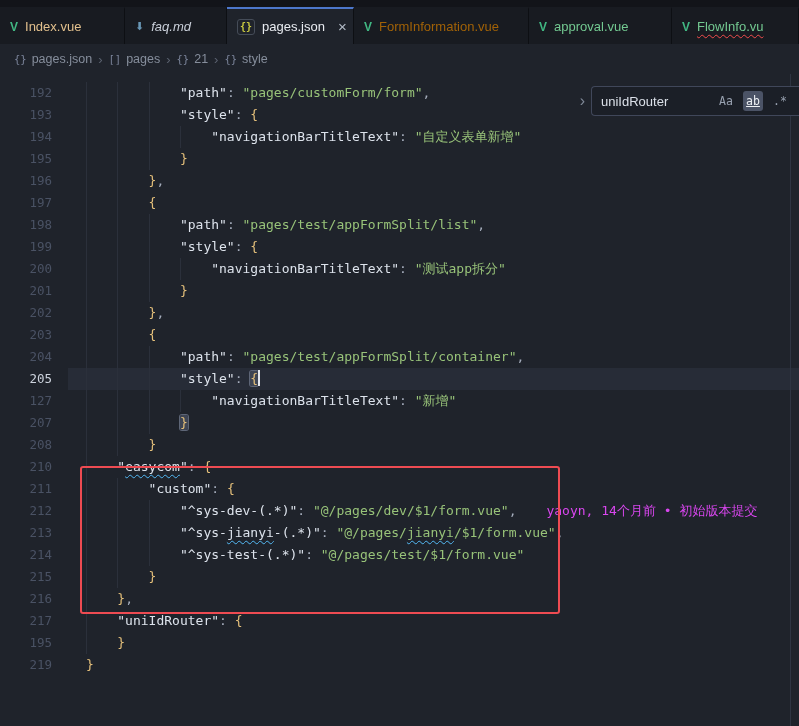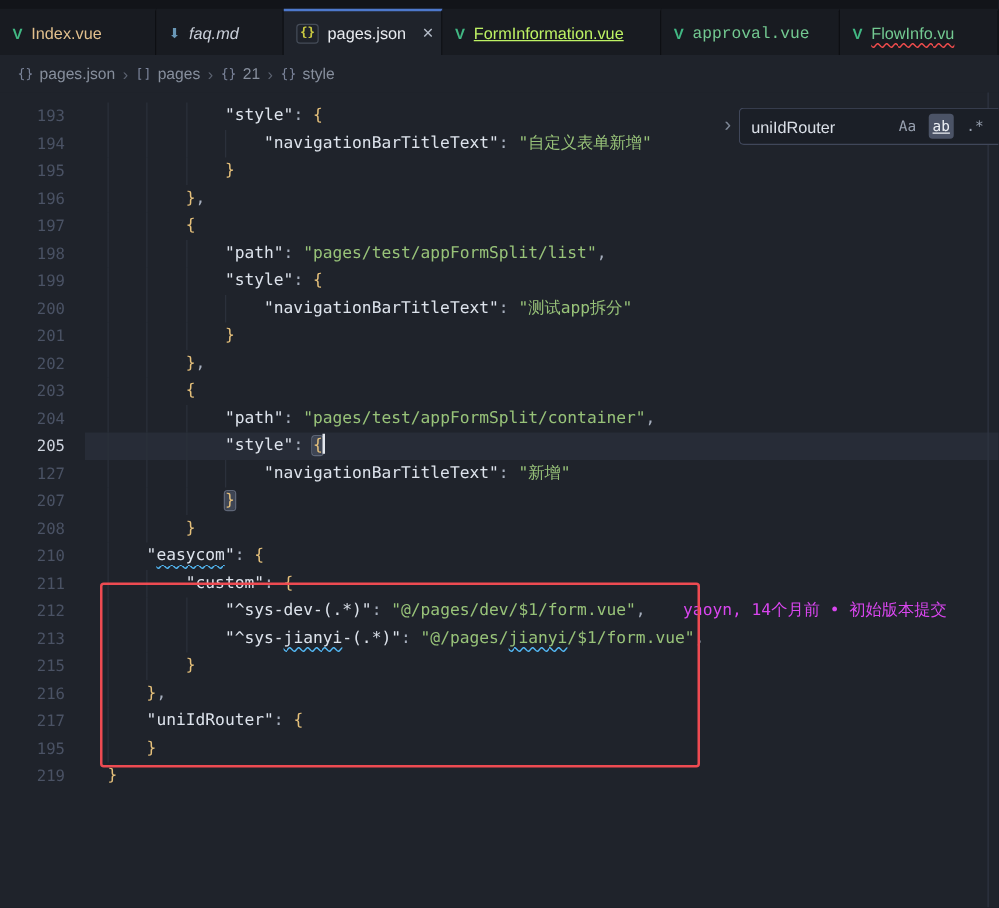--- a/index.html
+++ b/index.html
@@ -86,25 +86,25 @@
         <span class="fi fi-markdown">⬇</span>
         <span class="tab-label italic" style="color: rgb(201, 207, 217);">faq.md</span>
       </div>
       <div class="tab active">
         <span class="fi fi-json">{}</span>
         <span class="tab-label" style="color: rgb(232, 235, 240);">pages.json</span>
         <span class="tab-close">×</span>
       </div>
       <div class="tab">
         <span class="fi fi-vue">V</span>
-        <span class="tab-label" style="color: #bef264; text-decoration: underline;">FormInformation.vue</span>
-      </div>
-      <div class="tab">
-        <span class="fi fi-vue">V</span>
-        <span class="tab-label" style="color: rgb(115, 201, 145); font-family: Liberation Mono, monospace;">approval.vue</span>
+        <span class="tab-label" style="color: #a16207;">FormInformation.vue</span>
+      </div>
+      <div class="tab">
+        <span class="fi fi-vue">V</span>
+        <span class="tab-label" style="color: rgb(115, 201, 145);">approval.vue</span>
       </div>
       <div class="tab">
         <span class="fi fi-vue">V</span>
         <span class="tab-label squiggle-red" style="color: rgb(115, 201, 145);">FlowInfo.vu</span>
       </div>
     </div>
   <div class="breadcrumb">
       <span class="bc-item">
         <span class="bc-icon">{}</span>
         <span>pages.json</span>
@@ -121,20 +121,24 @@
       </span>
       <span class="bc-sep">›</span>
       <span class="bc-item">
         <span class="bc-icon">{}</span>
         <span>style</span>
       </span>
     </div>
   <div class="editor">
     <div>
         <div class="line">
+          <span class="ln">192</span>
+          <span class="code"><span class="guide" style="left: calc(0ch + 18px);"></span><span class="guide" style="left: calc(4ch + 18px);"></span><span class="guide" style="left: calc(8ch + 18px);"></span><span class="body" style="padding-left: 12ch;"><span class="c-k">"path"</span><span class="c-p">: </span><span class="c-s">"pages/customForm/form"</span><span class="c-p">,</span></span></span>
+        </div>
+        <div class="line">
           <span class="ln">193</span>
           <span class="code"><span class="guide" style="left: calc(0ch + 18px);"></span><span class="guide" style="left: calc(4ch + 18px);"></span><span class="guide" style="left: calc(8ch + 18px);"></span><span class="body" style="padding-left: 12ch;"><span class="c-k">"style"</span><span class="c-p">: </span><span class="c-b">{</span></span></span>
         </div>
         <div class="line">
           <span class="ln">194</span>
           <span class="code"><span class="guide" style="left: calc(0ch + 18px);"></span><span class="guide" style="left: calc(4ch + 18px);"></span><span class="guide" style="left: calc(8ch + 18px);"></span><span class="guide" style="left: calc(12ch + 18px);"></span><span class="body" style="padding-left: 16ch;"><span class="c-k">"navigationBarTitleText"</span><span class="c-p">: </span><span class="c-s">"自定义表单新增"</span></span></span>
         </div>
         <div class="line">
           <span class="ln">195</span>
           <span class="code"><span class="guide" style="left: calc(0ch + 18px);"></span><span class="guide" style="left: calc(4ch + 18px);"></span><span class="guide" style="left: calc(8ch + 18px);"></span><span class="body" style="padding-left: 12ch;"><span class="c-b">}</span></span></span>
@@ -199,20 +203,24 @@
           <span class="ln">211</span>
           <span class="code"><span class="guide" style="left: calc(0ch + 18px);"></span><span class="guide" style="left: calc(4ch + 18px);"></span><span class="body" style="padding-left: 8ch;"><span class="c-k">"custom"</span><span class="c-p">: </span><span class="c-b">{</span></span></span>
         </div>
         <div class="line">
           <span class="ln">212</span>
           <span class="code"><span class="guide" style="left: calc(0ch + 18px);"></span><span class="guide" style="left: calc(4ch + 18px);"></span><span class="guide" style="left: calc(8ch + 18px);"></span><span class="body" style="padding-left: 12ch;"><span class="c-k">"^sys-dev-(.*)"</span><span class="c-p">: </span><span class="c-s">"@/pages/dev/$1/form.vue"</span><span class="c-p">,</span><span class="c-bl">yaoyn, 14个月前 • 初始版本提交</span></span></span>
         </div>
         <div class="line">
           <span class="ln">213</span>
           <span class="code"><span class="guide" style="left: calc(0ch + 18px);"></span><span class="guide" style="left: calc(4ch + 18px);"></span><span class="guide" style="left: calc(8ch + 18px);"></span><span class="body" style="padding-left: 12ch;"><span class="c-k">"^sys-</span><span class="c-k c-sq">jianyi</span><span class="c-k">-(.*)"</span><span class="c-p">: </span><span class="c-s">"@/pages/</span><span class="c-s c-sq">jianyi</span><span class="c-s">/$1/form.vue"</span><span class="c-p">,</span></span></span>
+        </div>
+        <div class="line">
+          <span class="ln">214</span>
+          <span class="code"><span class="guide" style="left: calc(0ch + 18px);"></span><span class="guide" style="left: calc(4ch + 18px);"></span><span class="guide" style="left: calc(8ch + 18px);"></span><span class="body" style="padding-left: 12ch;"><span class="c-k">"^sys-test-(.*)"</span><span class="c-p">: </span><span class="c-s">"@/pages/test/$1/form.vue"</span></span></span>
         </div>
         <div class="line">
           <span class="ln">215</span>
           <span class="code"><span class="guide" style="left: calc(0ch + 18px);"></span><span class="guide" style="left: calc(4ch + 18px);"></span><span class="body" style="padding-left: 8ch;"><span class="c-b">}</span></span></span>
         </div>
         <div class="line">
           <span class="ln">216</span>
           <span class="code"><span class="guide" style="left: calc(0ch + 18px);"></span><span class="body" style="padding-left: 4ch;"><span class="c-b">}</span><span class="c-p">,</span></span></span>
         </div>
         <div class="line">

